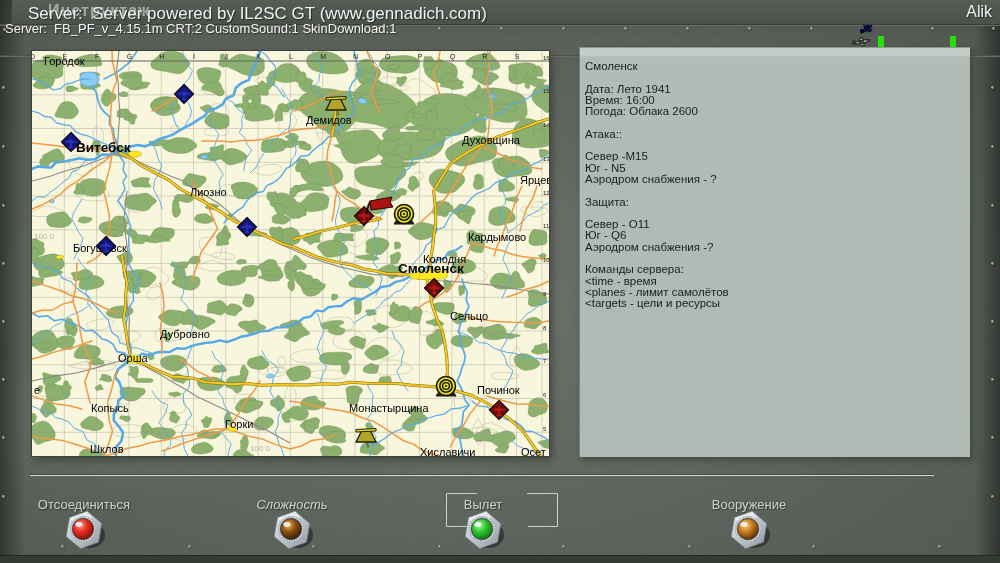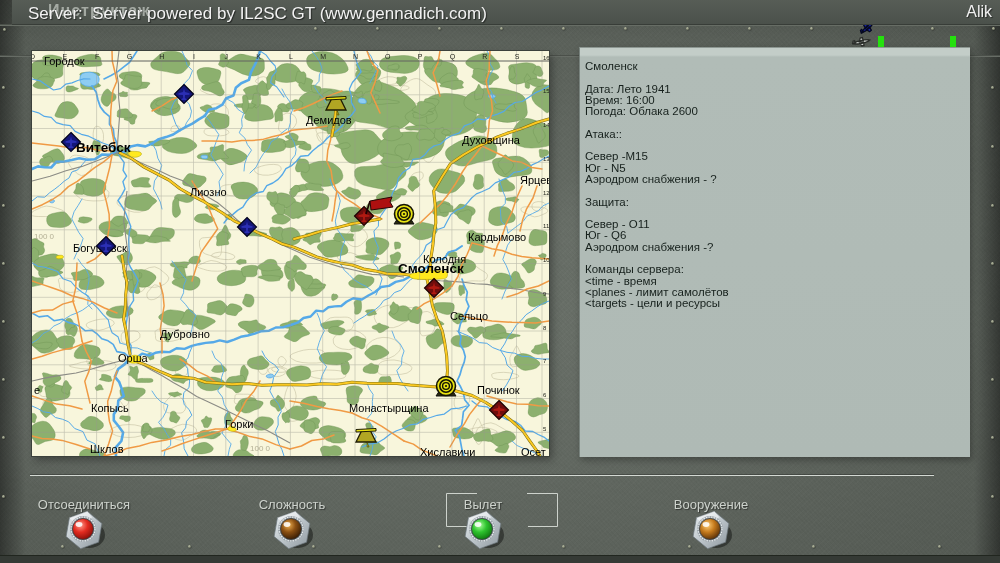--- a/index.html
+++ b/index.html
@@ -63,20 +63,21 @@
 </head>
 <body>
 
 <div id="screen">
 
   <div id="topbar">
     <div id="watermark">Инструктаж</div>
     <div id="srvline1">Server:  Server powered by IL2SC GT (www.gennadich.com)</div>
     <div id="playername">Alik</div>
   </div>
+  <div id="srvline2">Server:  FB_PF_v_4.15.1m CRT:2 CustomSound:1 SkinDownload:1</div>
 
   <div class="groove" style="top:24px"></div>
   <div class="groove" style="top:55px"></div>
 
   <div id="statusicons">
     <svg width="160" height="30" viewBox="0 0 160 30">
       <g transform="translate(27,8) rotate(-42)">
         <path d="M -8,0 L -3,-1.2 L 3,-1.6 L 7,-0.8 L 8.5,0 L 7,0.8 L 3,1.6 L -3,1.2 Z M -1.5,-0.8 L -0.5,-4.5 L 1.8,-4.5 L 2.5,-0.8 Z M -1.5,0.8 L -0.5,4.5 L 1.8,4.5 L 2.5,0.8 Z M -7.5,-0.4 L -6.5,-2.5 L -5,-2.5 L -5,0 Z" fill="#1726a8" stroke="#05081f" stroke-width="1.3"></path>
       </g>
       <g transform="translate(21,22) rotate(-12)">
@@ -837,21 +838,21 @@
    </defs>
    <ellipse cx="31" cy="27" rx="16" ry="13" fill="rgba(15,18,15,0.5)"></ellipse>
    <polygon points="29.3,3.3 43.9,15.5 40.6,34.2 22.7,40.7 8.1,28.5 11.4,9.8" fill="url(#nut0)" stroke="#6a747a" stroke-width="0.7"></polygon>
    <polygon points="11.4,9.8 29.3,3.3 34.5,9.5 16,14.5" fill="rgba(255,255,255,0.5)"></polygon>
    <circle cx="25" cy="21" r="13" fill="#9aa2a8"></circle>
    <circle cx="25" cy="21" r="12" fill="none" stroke="#e9eef0" stroke-width="1.2" stroke-dasharray="1.5,1.1"></circle>
    <circle cx="25" cy="21" r="10.5" fill="url(#dome0)" stroke="#343a3e" stroke-width="0.8"></circle>
    <ellipse cx="21" cy="16.5" rx="3.4" ry="2.4" fill="rgba(255,255,255,0.85)"></ellipse>
   </svg>
       </div>
-      <div class="btn" style="left: 217px;">
+      <div class="btn" style="left: 217px; font-style: italic;">
         <div class="lbl">Сложность</div>
         <svg width="52" height="44" viewBox="0 0 52 44">
    <defs>
     <radialGradient id="dome1" cx="38%" cy="32%" r="75%">
       <stop offset="0%" stop-color="#f0b050"></stop>
       <stop offset="45%" stop-color="#8a4f12"></stop>
       <stop offset="100%" stop-color="#2e1602"></stop>
     </radialGradient>
     <linearGradient id="nut1" x1="0" y1="0" x2="1" y2="1">
       <stop offset="0%" stop-color="#e8eef0"></stop>
@@ -885,21 +886,21 @@
    </defs>
    <ellipse cx="31" cy="27" rx="16" ry="13" fill="rgba(15,18,15,0.5)"></ellipse>
    <polygon points="29.3,3.3 43.9,15.5 40.6,34.2 22.7,40.7 8.1,28.5 11.4,9.8" fill="url(#nut2)" stroke="#6a747a" stroke-width="0.7"></polygon>
    <polygon points="11.4,9.8 29.3,3.3 34.5,9.5 16,14.5" fill="rgba(255,255,255,0.5)"></polygon>
    <circle cx="25" cy="21" r="13" fill="#9aa2a8"></circle>
    <circle cx="25" cy="21" r="12" fill="none" stroke="#e9eef0" stroke-width="1.2" stroke-dasharray="1.5,1.1"></circle>
    <circle cx="25" cy="21" r="10.5" fill="url(#dome2)" stroke="#343a3e" stroke-width="0.8"></circle>
    <ellipse cx="21" cy="16.5" rx="3.4" ry="2.4" fill="rgba(255,255,255,0.85)"></ellipse>
   </svg>
       </div>
-      <div class="btn" style="left: 636px;">
+      <div class="btn" style="left: 674px;">
         <div class="lbl">Вооружение</div>
         <svg width="52" height="44" viewBox="0 0 52 44">
    <defs>
     <radialGradient id="dome3" cx="38%" cy="32%" r="75%">
       <stop offset="0%" stop-color="#ffcf7a"></stop>
       <stop offset="45%" stop-color="#c57a1c"></stop>
       <stop offset="100%" stop-color="#4e2805"></stop>
     </radialGradient>
     <linearGradient id="nut3" x1="0" y1="0" x2="1" y2="1">
       <stop offset="0%" stop-color="#e8eef0"></stop>

